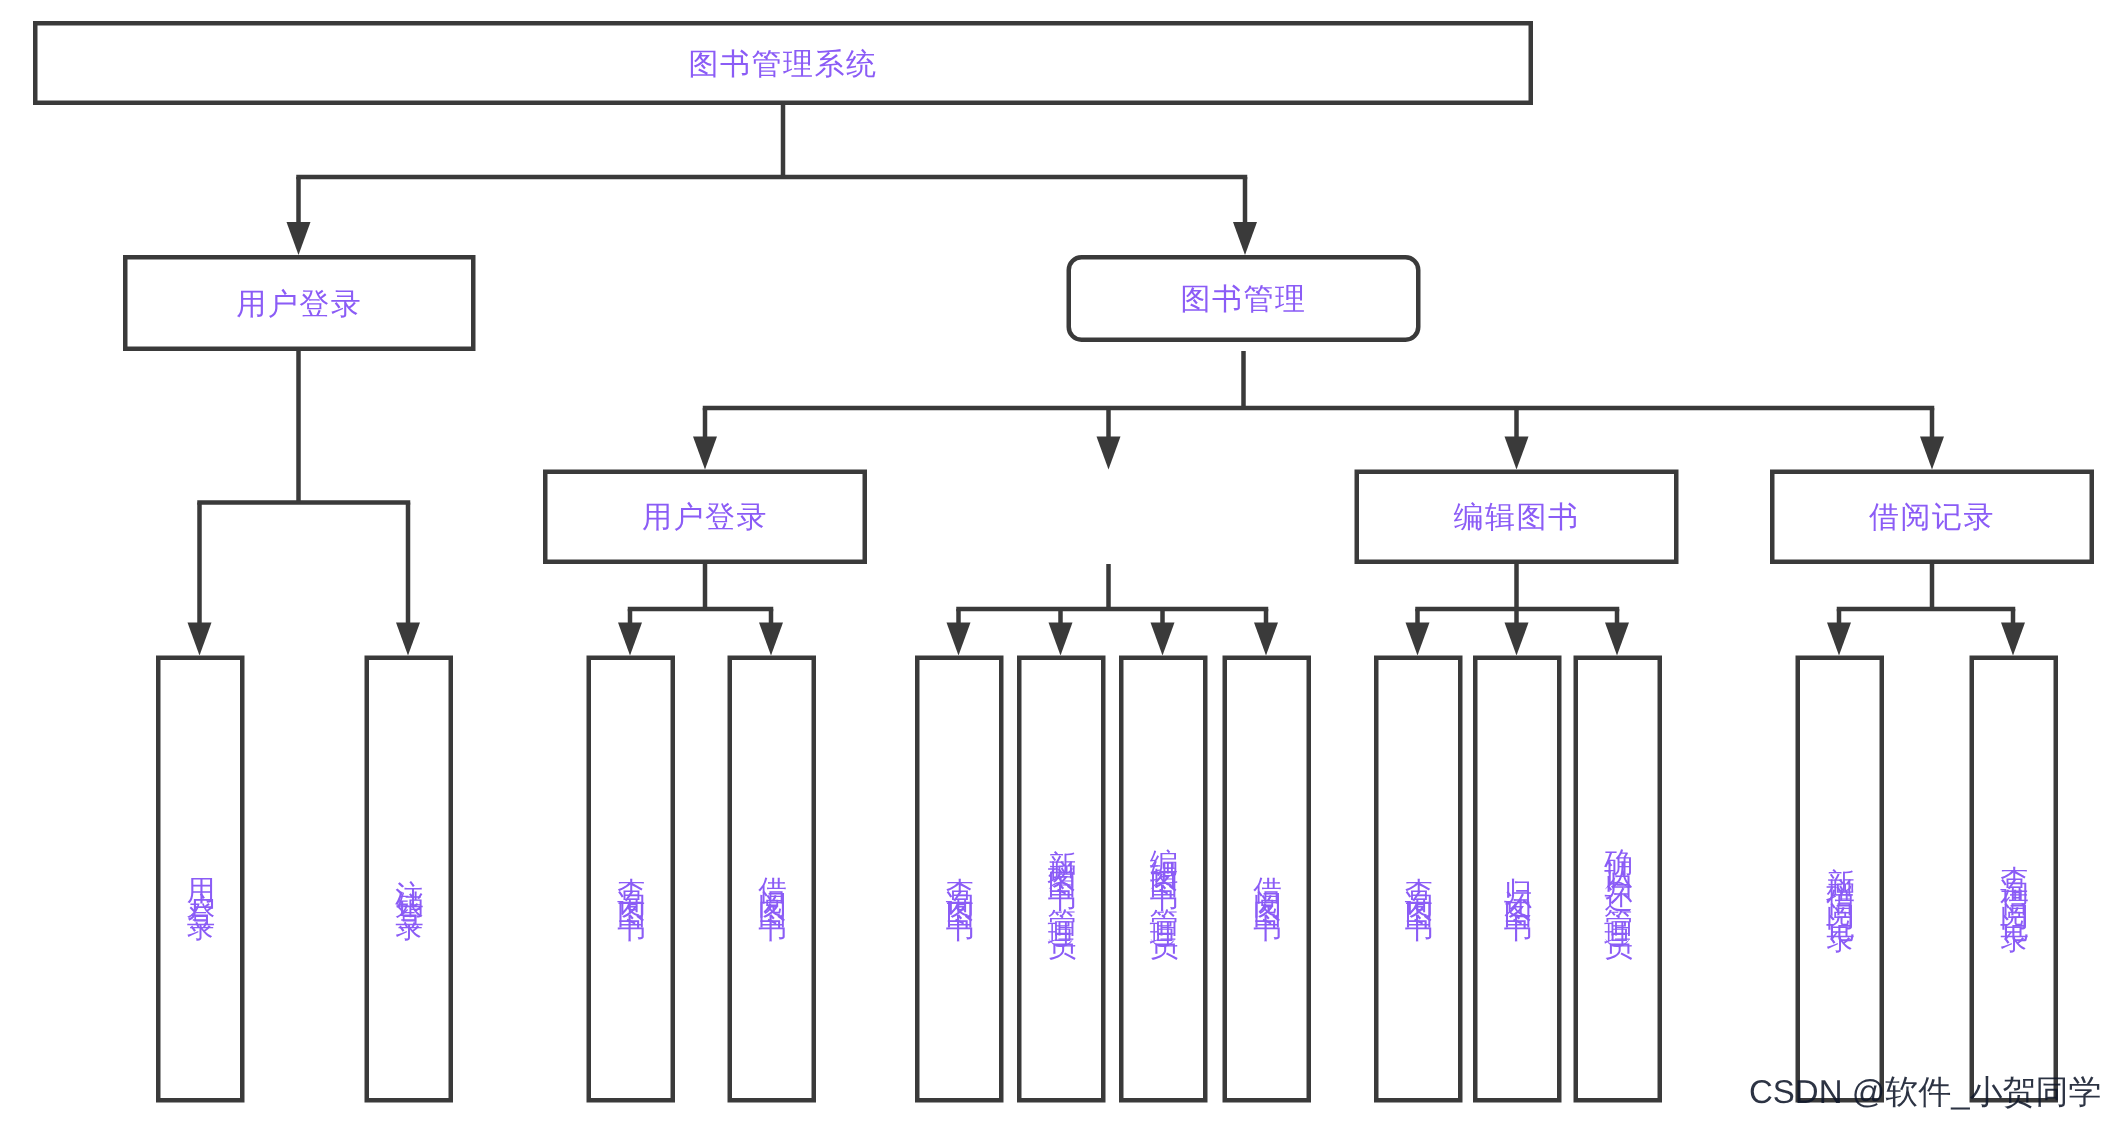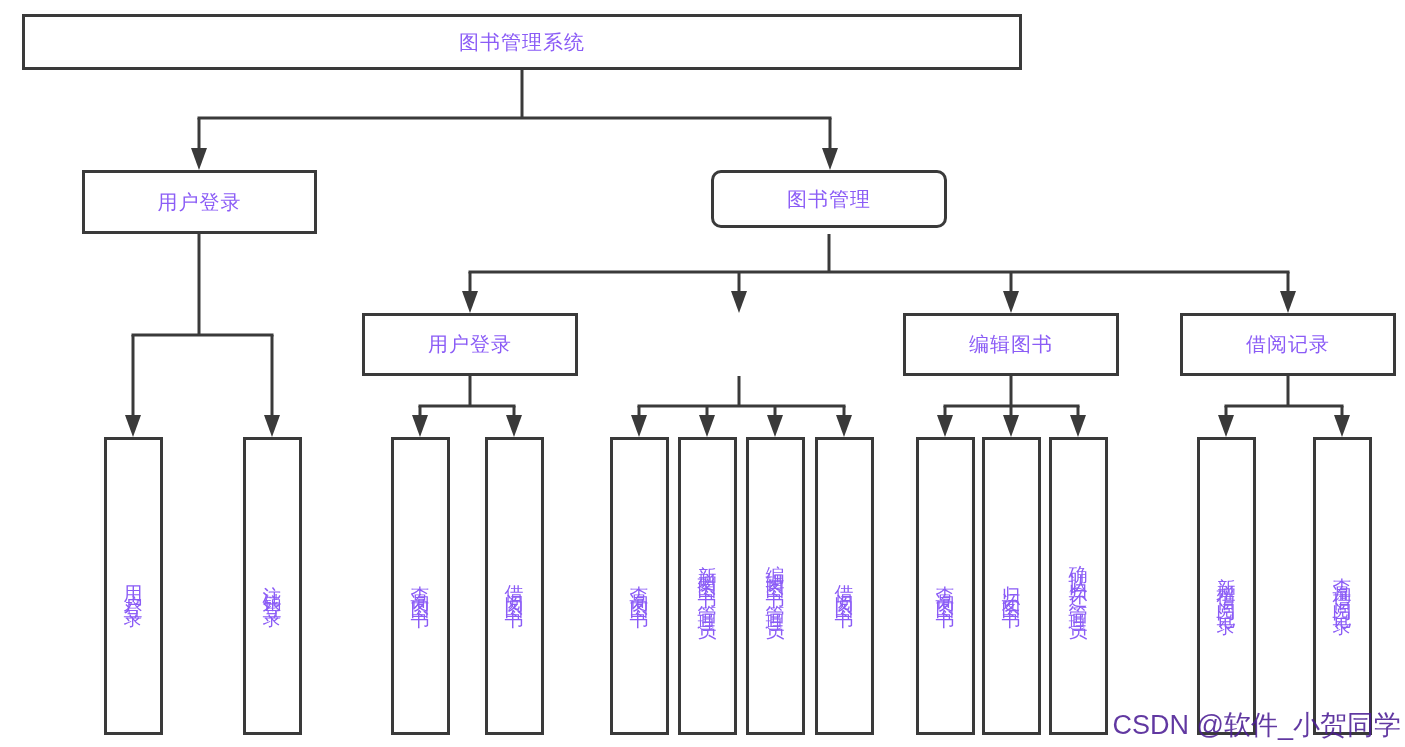--- a/index.html
+++ b/index.html
@@ -47,22 +47,22 @@
     text-orientation: mixed;
     font-size: 19px;
     letter-spacing: 8px;
     line-height: 1;
     white-space: nowrap;
   }
   #watermark {
     position: absolute;
     right: 4px;
     bottom: 4px;
-    font-size: 27px;
-    color: #4c1d95;
+    font-size: 22px;
+    color: #0f172a;
     opacity: 0.88;
     z-index: 3;
     white-space: nowrap;
   }
 </style>
 </head>
 <body>
 
 <div id="stage">
 

